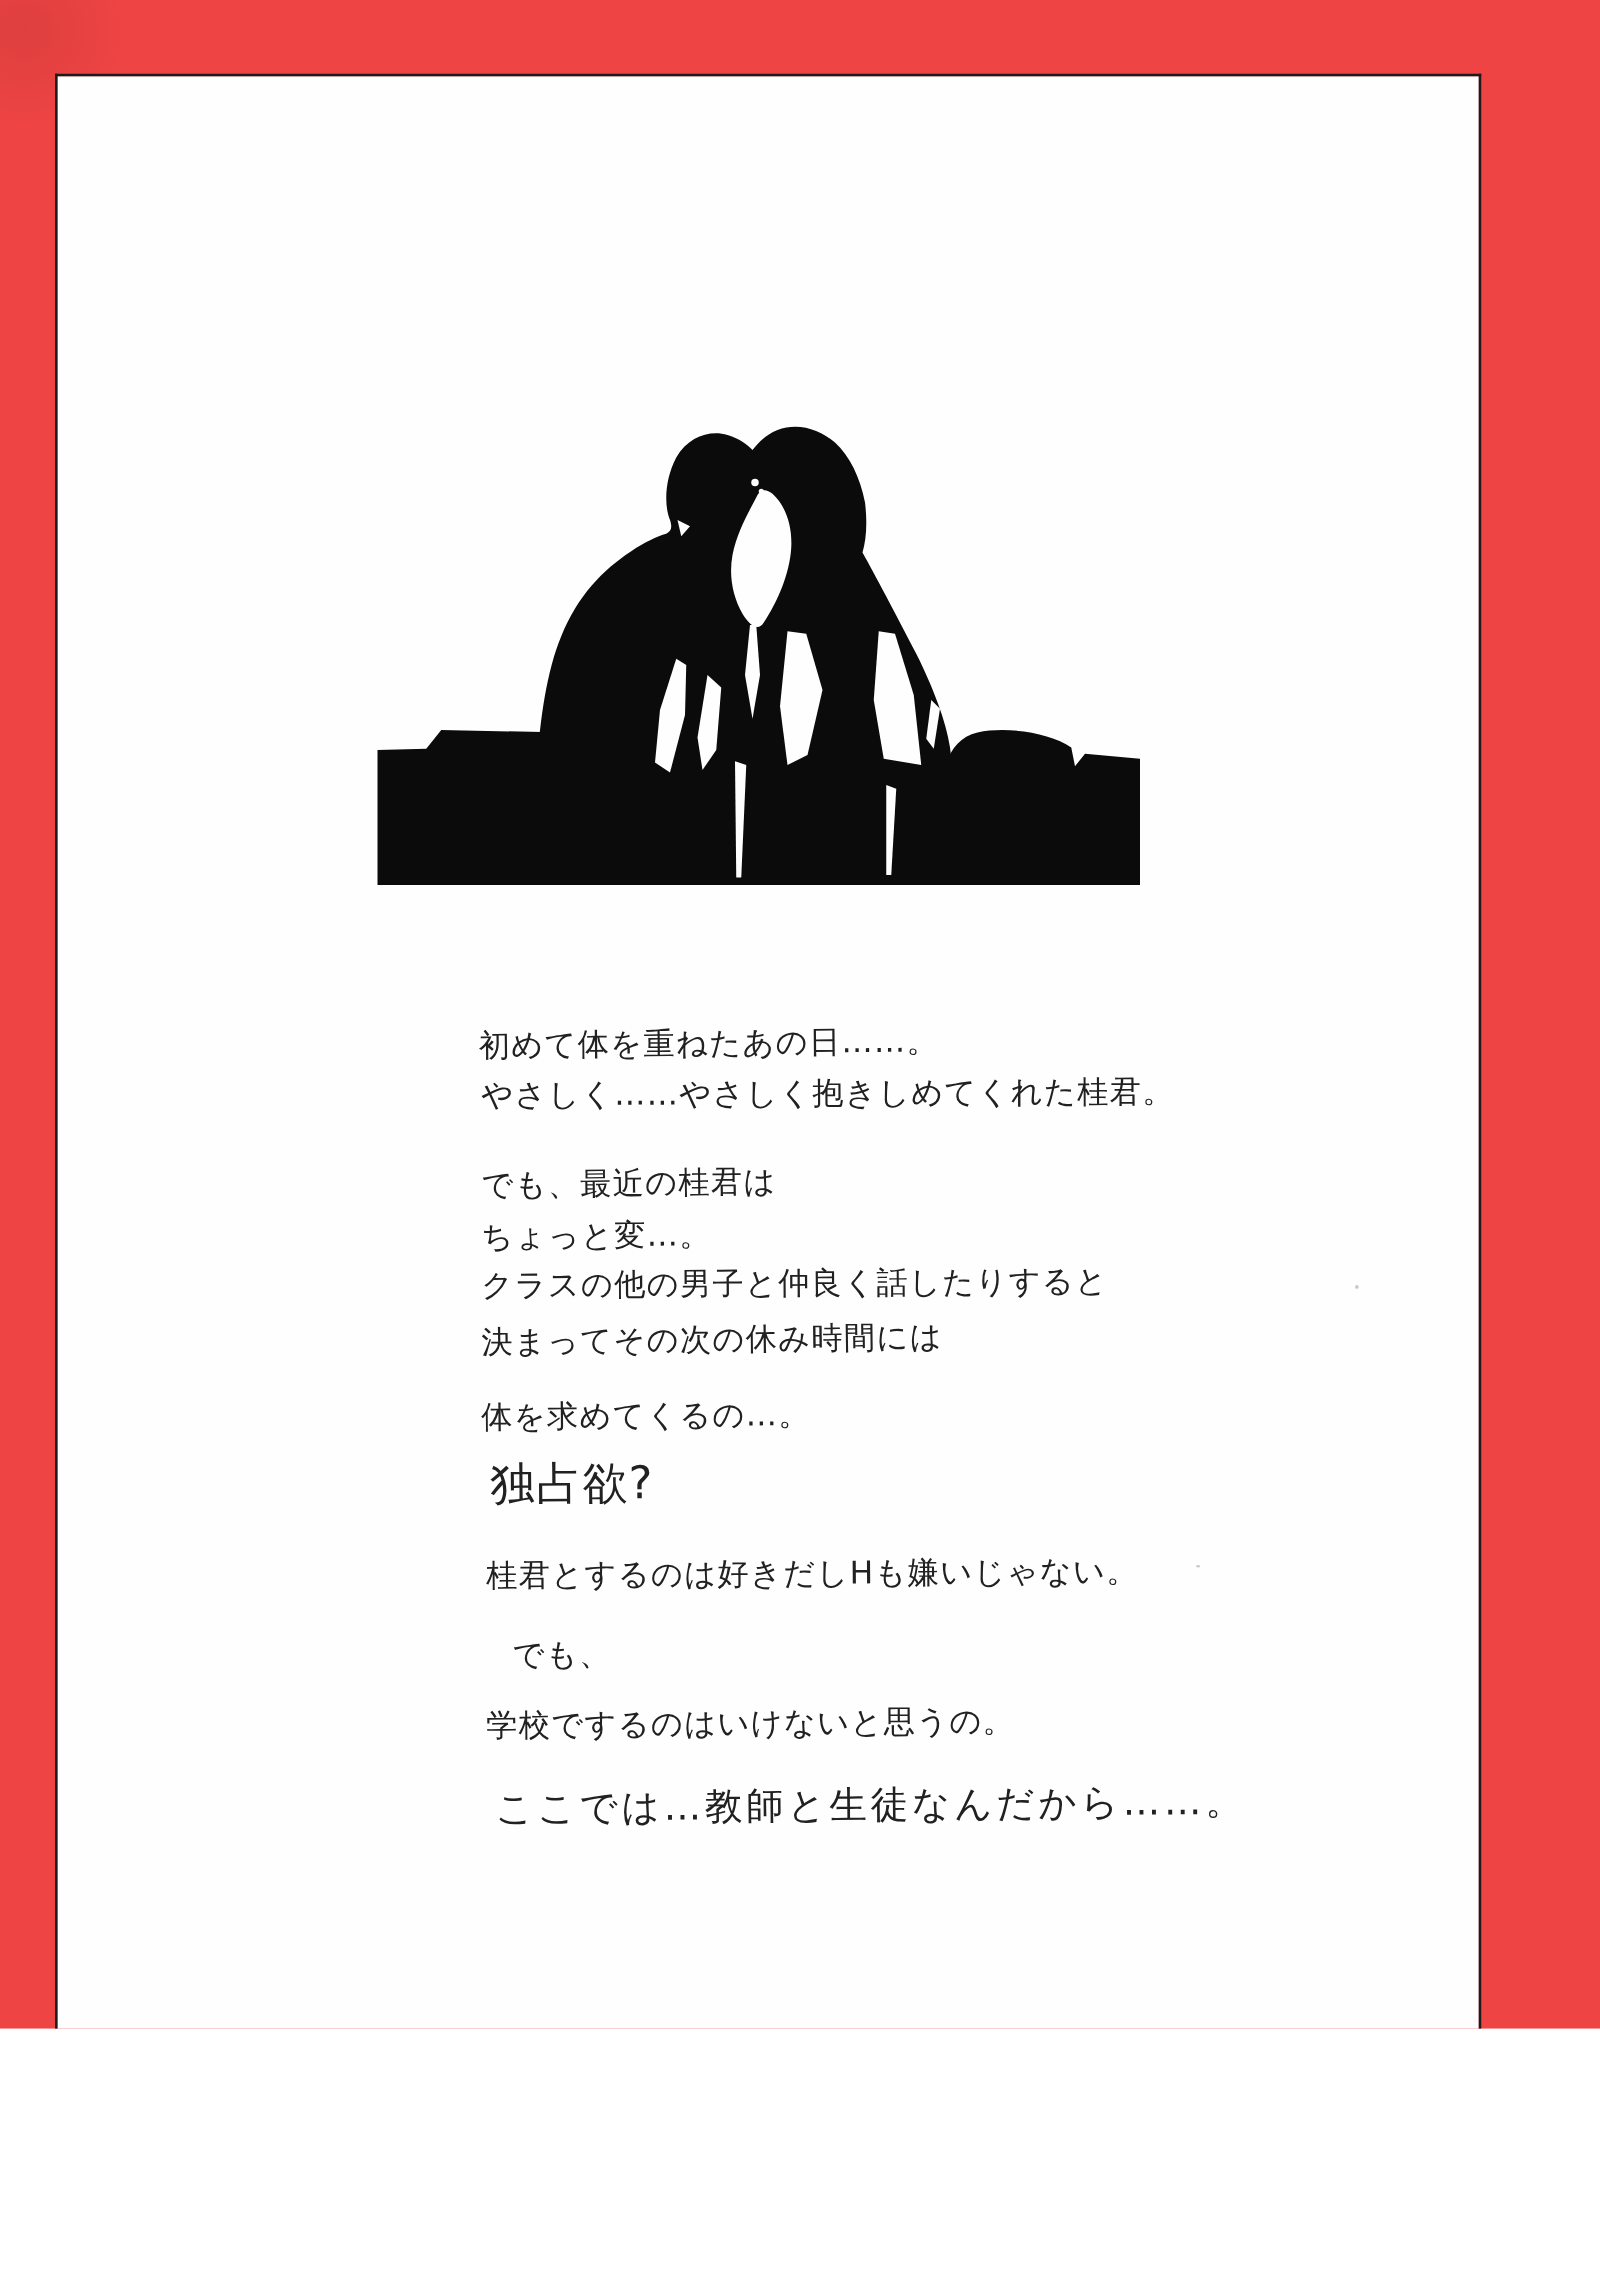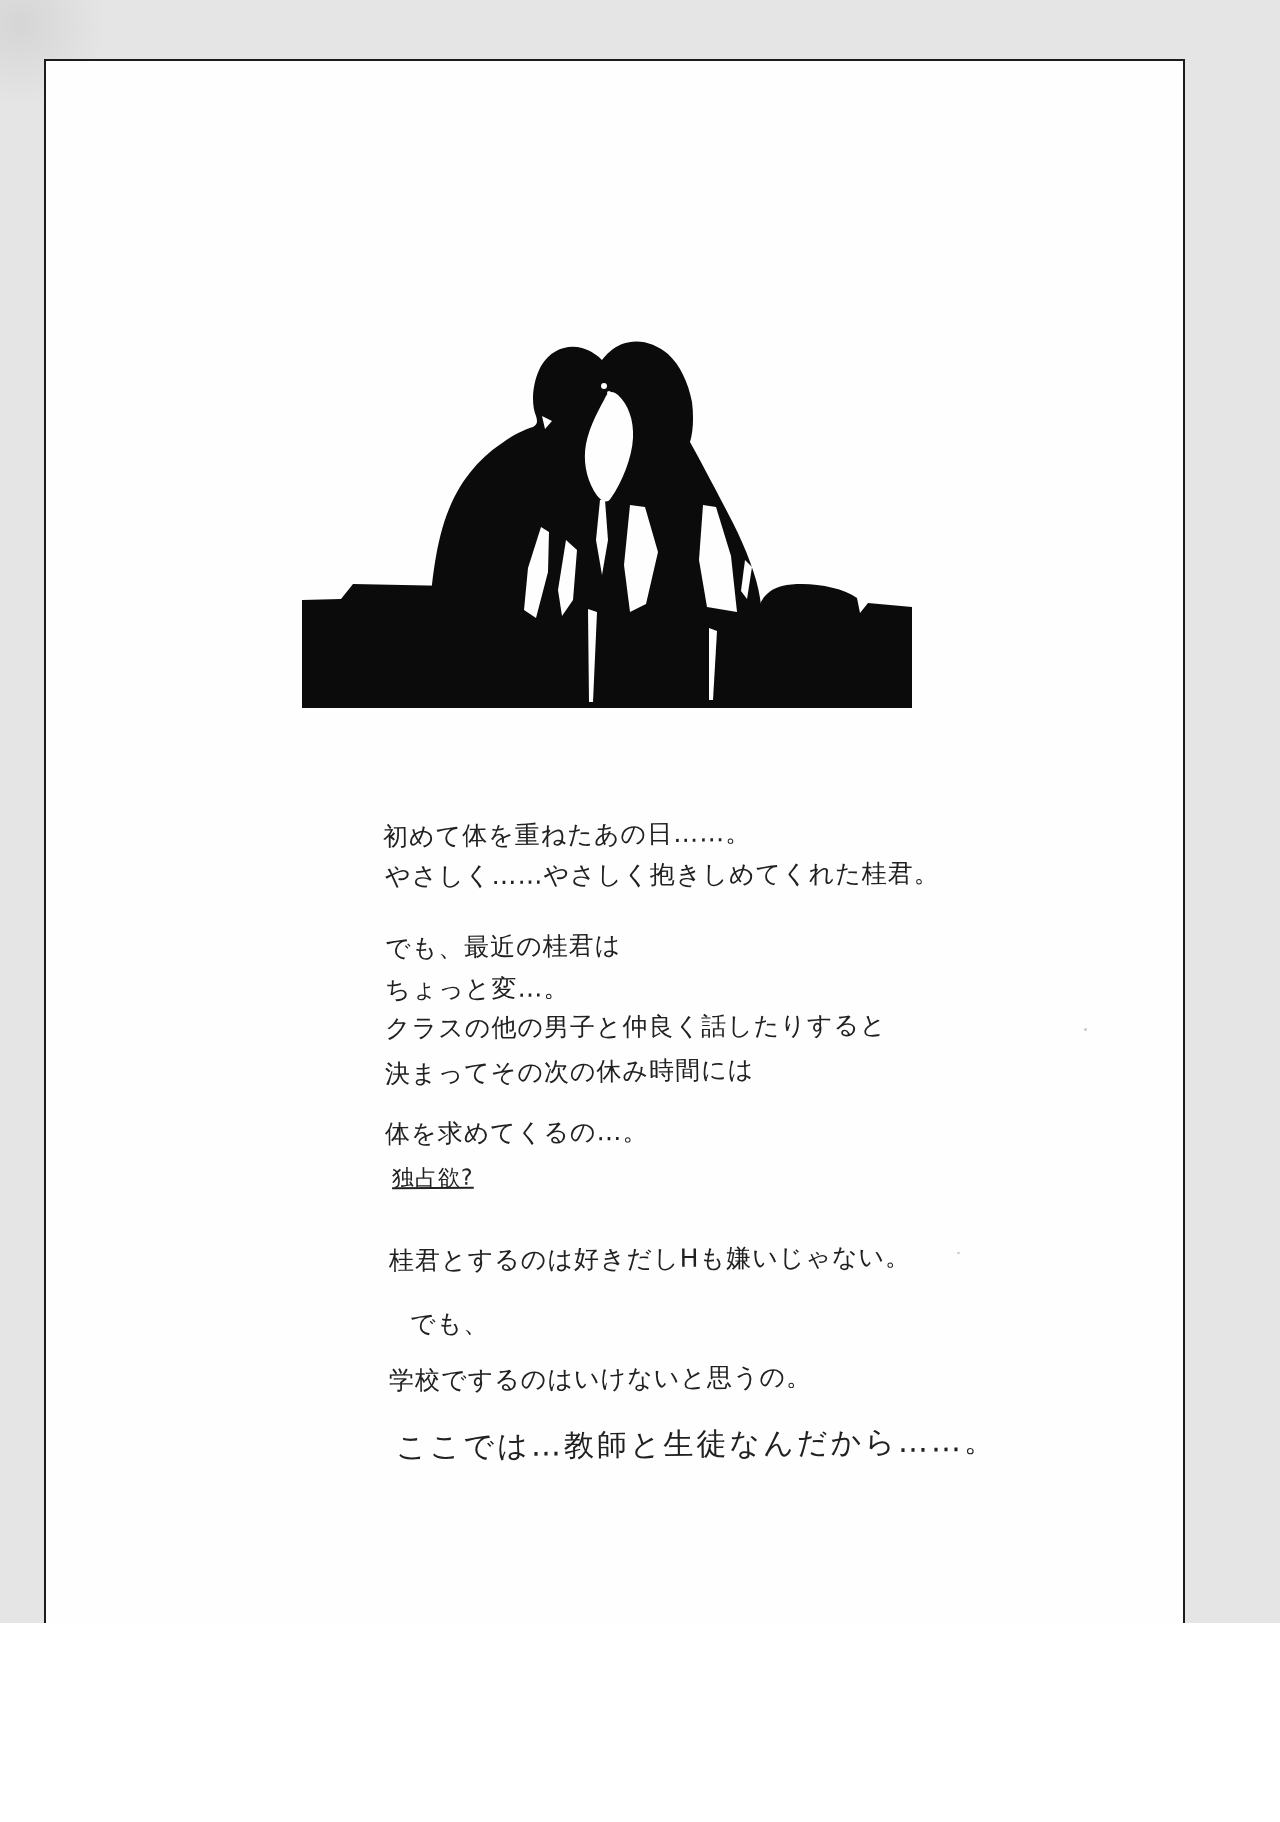--- a/index.html
+++ b/index.html
@@ -1,19 +1,19 @@
 <!DOCTYPE html>
 <html><head>
 <meta charset="utf-8">
 <style>
   html,body{margin:0;padding:0;background:#ffffff;}
   .screen{
     position:relative;
     width:1280px;height:1623px;
-    background:#e5e5e5;
+    background:#ef4444;
     overflow:hidden;
     font-family:"DejaVu Sans", sans-serif;
   }
   
   .corner-shade{
     position:absolute;left:0;top:0;width:110px;height:110px;
     background:radial-gradient(ellipse at 18% 22%, rgba(0,0,0,0.07), transparent 68%);
   }
   .scan-edge-bottom{
     position:absolute;left:0;top:1812px;width:1280px;height:10px;
@@ -48,21 +48,21 @@
     white-space:nowrap;
     transform:rotate(-0.5deg);
   }
   .ln1{left:383px;top:818px;transform:rotate(-0.6deg);}
   .ln2{left:385px;top:858px;transform:rotate(-0.3deg);}
   .ln3{left:385px;top:930px;transform:rotate(-0.8deg);}
   .ln4{left:385px;top:972px;}
   .ln5{left:385px;top:1010px;transform:rotate(-0.4deg);}
   .ln6{left:385px;top:1055px;transform:rotate(-0.7deg);}
   .ln7{left:385px;top:1116px;}
-  .ln8{left:392px;top:1163px;font-size:22px;text-decoration:underline;}
+  .ln8{left:392px;top:1163px;font-size:36px;}
   .ln9{left:389px;top:1242px;transform:rotate(-0.4deg);}
   .ln10{left:390px;top:1307px;margin-left:20px;}
   .ln11{left:389px;top:1362px;transform:rotate(-0.5deg);}
   .ln12{left:396px;top:1424px;font-size:30px;letter-spacing:3px;transform:rotate(-0.6deg);}
   
   .speck{position:absolute;background:#c9c9c6;border-radius:50%;}
   .sp1{left:1084px;top:1028px;width:3px;height:3px;}
   .sp2{left:957px;top:1252px;width:3px;height:2px;}
 </style>
 </head>

